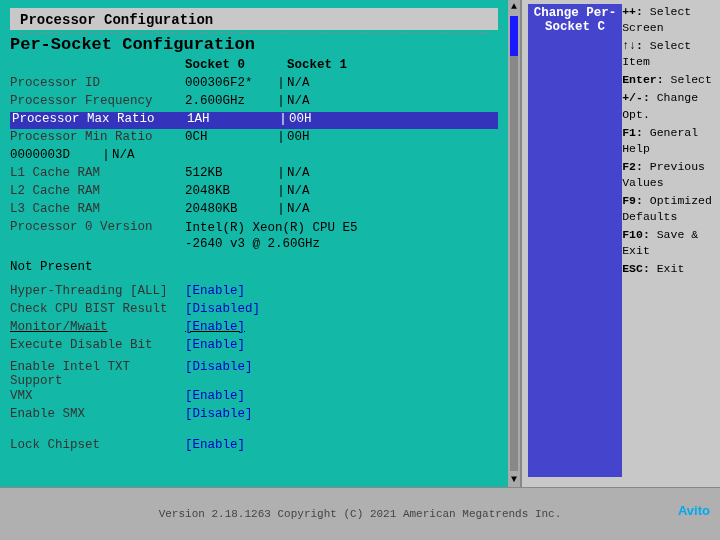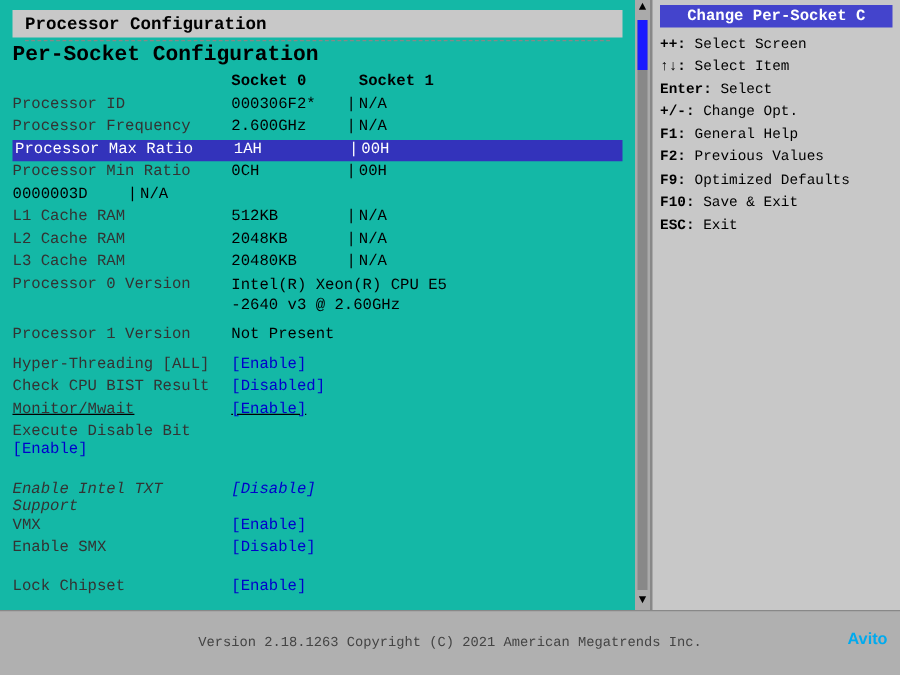--- a/index.html
+++ b/index.html
@@ -25,21 +25,21 @@
       background: #14b8a6;
       padding: 8px 10px;
       position: relative;
     }
     .right-panel {
       width: 200px;
       background: #c8c8c8;
       border-left: 2px solid #888;
       padding: 4px 6px;
       display: flex;
-      flex-direction: column;
+      flex-direction: row;
     }
     .title-bar {
       background: #c8c8c8;
       padding: 4px 10px 2px 10px;
       font-size: 14px;
       font-weight: bold;
       color: #000;
     }
     .divider {
       border: none;
@@ -245,44 +245,43 @@
         </div>
       </div>
       <div class="config-row">
         <div class="label-col">Processor 0 Version</div>
         <div class="value-col multiline-value">
           Intel(R) Xeon(R) CPU E5<br>-2640 v3 @ 2.60GHz
         </div>
       </div>
       <div class="spacer-row"></div>
       <div class="config-row">
-        <div class="label-col">Processor 1 Version</div>
         <div class="value-col">Not Present</div>
       </div>
       <div class="spacer-row"></div>
 
       <div id="options-section">
 
       <div class="config-row" style="margin-bottom: 1px;">
             <div class="label-col">Hyper-Threading [ALL]</div>
             <div class="value-col" style="color: rgb(0, 0, 204);">[Enable]</div>
           </div>
           <div class="config-row" style="margin-bottom: 1px;">
             <div class="label-col">Check CPU BIST Result</div>
             <div class="value-col" style="color: rgb(0, 0, 204);">[Disabled]</div>
           </div>
           <div class="config-row" style="margin-bottom: 1px; text-decoration: underline;">
             <div class="label-col">Monitor/Mwait</div>
             <div class="value-col" style="color: rgb(0, 0, 204);">[Enable]</div>
           </div>
-          <div class="config-row" style="margin-bottom: 18px; flex-direction: column;">
+          <div class="config-row" style="margin-bottom: 5px;">
             <div class="label-col">Execute Disable Bit</div>
             <div class="value-col" style="color: rgb(0, 0, 204);">[Enable]</div>
           </div>
-          <div class="config-row" style="margin-bottom: 1px; font-style: italic;">
+          <div class="config-row" style="margin-bottom: 1px;">
             <div class="label-col">Enable Intel TXT Support</div>
             <div class="value-col" style="color: rgb(0, 0, 204);">[Disable]</div>
           </div>
           <div class="config-row" style="margin-bottom: 1px;">
             <div class="label-col">VMX</div>
             <div class="value-col" style="color: rgb(0, 0, 204);">[Enable]</div>
           </div>
           <div class="config-row" style="margin-bottom: 14px;">
             <div class="label-col">Enable SMX</div>
             <div class="value-col" style="color: rgb(0, 0, 204);">[Disable]</div>

